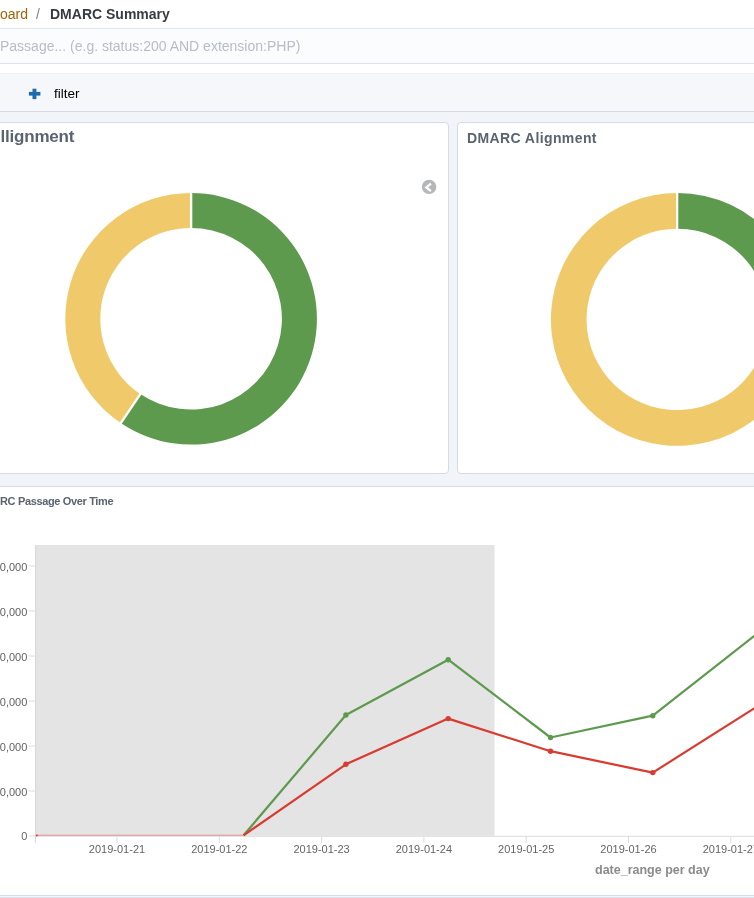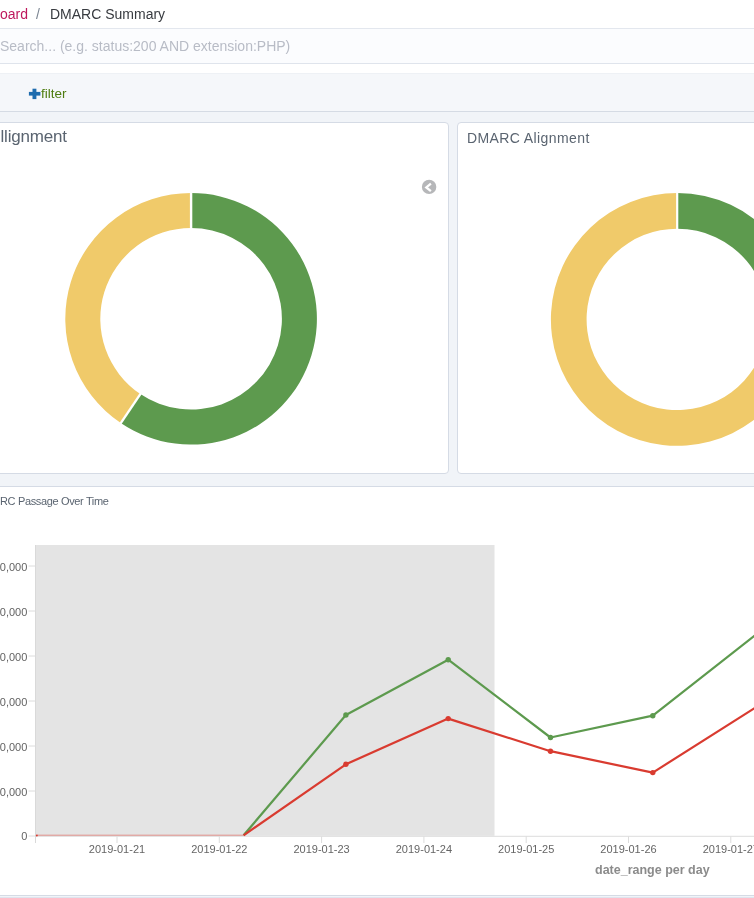--- a/index.html
+++ b/index.html
@@ -1,36 +1,36 @@
 <!DOCTYPE html>
 <html><head>
 <meta charset="utf-8">
 <style>
 html,body{margin:0;padding:0;}
 body{width:754px;height:898px;overflow:hidden;font-family:"Liberation Sans",sans-serif;background:#fff;}
 #page{position:relative;width:754px;height:898px;overflow:hidden;background:#fff;}
 .abs{position:absolute;}
 #dash{position:absolute;left:0;top:112px;width:754px;height:786px;background:#f1f4f8;}
 .panel{position:absolute;background:#fff;border:1px solid #d5dbe5;border-radius:4px;}
-.ptitle{position:absolute;font-size:14px;color:#5a6470;white-space:nowrap;}
+.ptitle{position:absolute;font-size:14px;color:#5a6470;white-space:nowrap;font-weight:bold;}
 </style>
 </head>
 <body>
 <div id="page">
 
   <div class="abs" style="left:0;top:0;width:754px;height:29px;background:#fff;"></div>
-  <span class="abs" style="left:0px;top:7px;font-size:14px;line-height:14px;color:#be185d;text-align:center;">oard</span>
+  <span class="abs" style="left:0px;top:7px;font-size:14px;line-height:14px;color:#a16207;text-align:center;">oard</span>
   <span class="abs" style="left:36px;top:7px;font-size:14px;line-height:14px;color:#7b8592;">/</span>
-  <span class="abs" style="left:50px;top:7px;font-size:14px;line-height:14px;color:#383b40;">DMARC Summary</span>
+  <span class="abs" style="left:50px;top:7px;font-size:14px;line-height:14px;color:#383b40;font-weight:bold;">DMARC Summary</span>
 
   <div class="abs" style="left:0;top:28px;width:754px;height:36px;background:#fbfcfe;border-top:1px solid #e3e7ee;border-bottom:1px solid #dfe4ec;box-sizing:border-box;"></div>
-  <span class="abs" style="left:0px;top:38.3px;font-size:14px;color:#b8bcc6;">Search... (e.g. status:200 AND extension:PHP)</span>
+  <span class="abs" style="left:0px;top:38.3px;font-size:14px;color:#b8bcc6;">Passage... (e.g. status:200 AND extension:PHP)</span>
 
   <div class="abs" style="left:0;top:73px;width:754px;height:39px;background:#f5f7fa;border-top:1px solid #eef1f5;border-bottom:1px solid #d5dbe4;box-sizing:border-box;"></div>
-  <span class="abs" style="left:0px;top:86px;font-size:13.5px;color:#4d7c0f;margin-left:41px;">filter</span>
+  <span class="abs" style="left:13px;top:86px;font-size:13.5px;color:#000000;margin-left:41px;">filter</span>
   <svg class="abs" style="left:28px;top:88px;" width="14" height="12" viewBox="0 0 14 12">
     <rect x="0.9" y="3.9" width="11.5" height="3.7" fill="#1e6cae"></rect>
     <rect x="4.5" y="0.7" width="3.9" height="10.4" fill="#1e6cae"></rect>
   </svg>
 
   <div id="dash"></div>
 
   <div class="panel" style="left:-20px;top:122px;width:467px;height:350px;"></div>
   <span class="ptitle" style="left:0.5px;top:126.7px;font-size:17px;letter-spacing:-0.2px;">llignment</span>
   <svg class="abs" style="left:0;top:122px;" width="448" height="351" viewBox="0 0 448 351">

